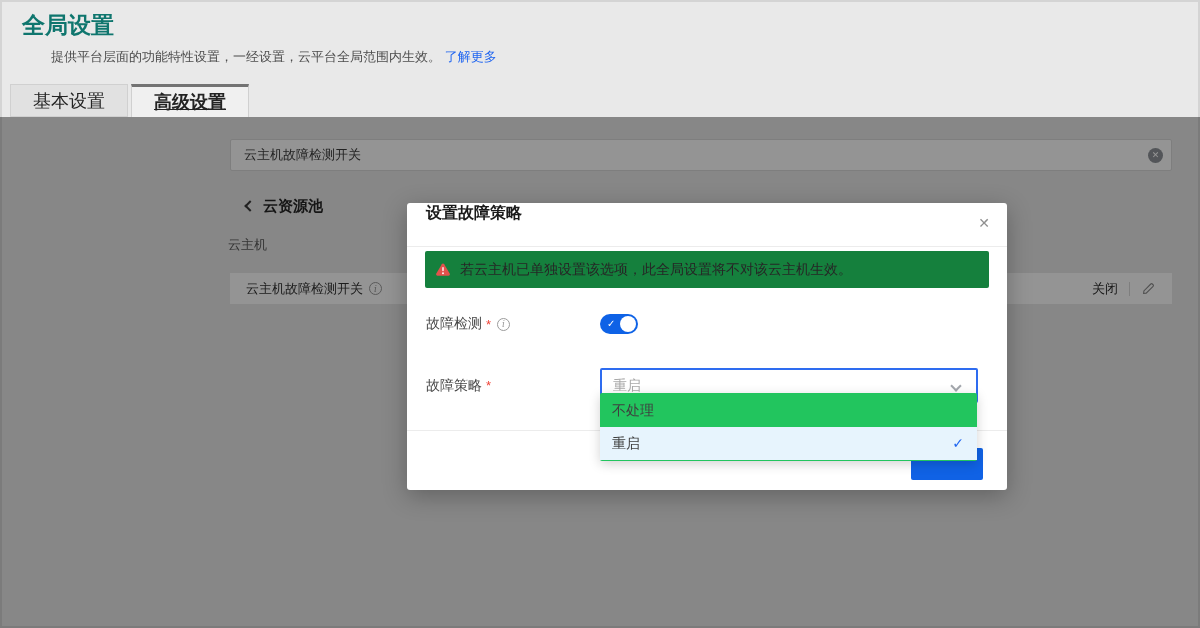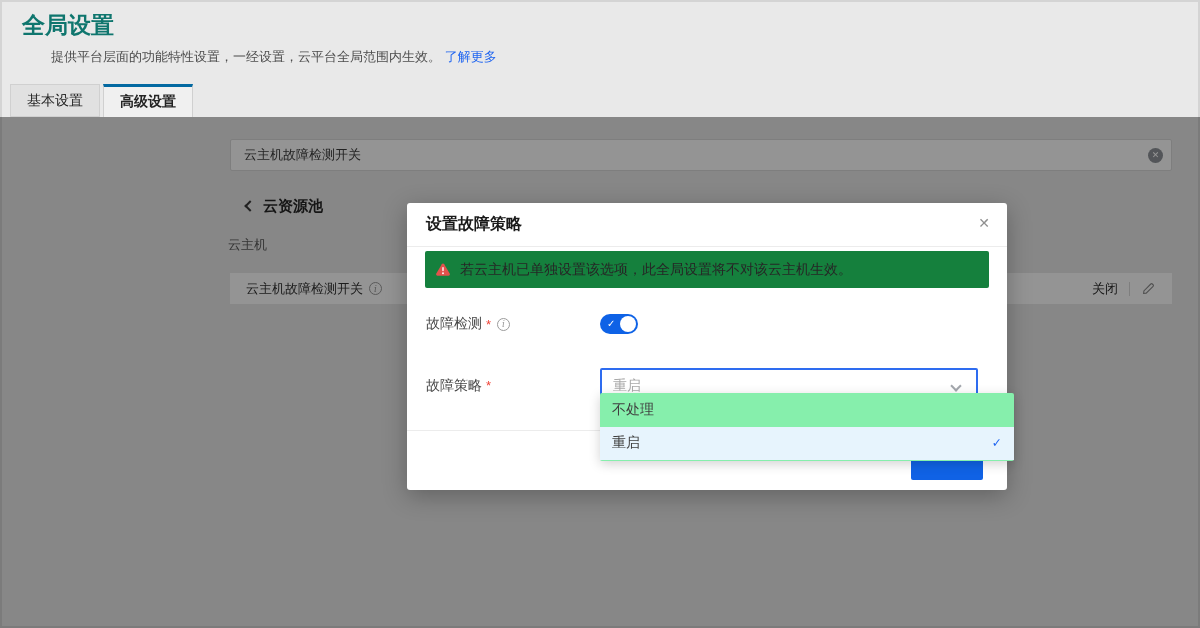--- a/index.html
+++ b/index.html
@@ -6,24 +6,24 @@
   html,body { width:1200px; height:628px; }
   body { font-family:"Liberation Sans","DejaVu Sans",sans-serif; }
   .viewport { position:relative; width:1200px; height:628px; background:#e9e9e9;
               box-shadow: inset 0 0 0 2px #d4d4d4; overflow:hidden; }
 
   
   .page-title { position:absolute; left:22px; top:10px; font-size:23px; font-weight:600; color:#0f766e; }
   .page-sub { position:absolute; left:22px; top:48px; font-size:13px; color:#4d4d4d;margin-left:29px; }
   .page-sub .link { color:#2166f0; cursor:pointer; }
   .tabs { position:absolute; left:10px; top:84px; height:33px; display:flex; }
-  .tab { height:33px; padding:0 16px; display:flex; align-items:center; justify-content:center;
-         font-size:14px; color:#242424; background:#e1e1e1; border:1px solid #d0d0d0; cursor:pointer; }
+  .tab { height:33px; padding:0 22px; display:flex; align-items:center; justify-content:center;
+         font-size:18px; color:#242424; background:#e1e1e1; border:1px solid #d0d0d0; cursor:pointer; }
   .tab + .tab { margin-left:3px; }
-  .tab.active { background:#f0f0f0; border-bottom:none; border-top:3px solid #0369a1; font-weight:700; }
+  .tab.active { background:#f0f0f0; border-bottom:none; border-top:3px solid #737373; font-weight:700;text-decoration:underline; }
 
   
   .content { position:absolute; left:0; top:117px; right:0; bottom:0; }
   .mask { position:absolute; inset:0; background:rgba(0,0,0,0.42); z-index:5; }
 
   .search-box { position:absolute; left:230px; top:22px; width:942px; height:32px;
                 background:#fff; border:1px solid #d9d9d9; border-radius:2px; }
   .search-box input { width:100%; height:100%; border:none; outline:none; background:transparent;
                       padding:0 30px 0 13px; font-size:13px; color:#3c3c3c;
                       font-family:"Liberation Sans","DejaVu Sans",sans-serif; }
@@ -44,21 +44,21 @@
                border:1px solid #9b9b9b; border-radius:50%; color:#9b9b9b; font-size:9px;
                font-family:"DejaVu Serif",serif; font-style:italic; margin-left:6px; flex:0 0 auto; }
   .setting-row .spacer { flex:1; }
   .setting-row .val { font-size:13px; color:#2b2b2b; }
   .vdiv { width:1px; height:14px; background:#d9d9d9; margin:0 11px; }
   .edit-btn { display:inline-flex; cursor:pointer; }
 
   
   .modal { position:absolute; left:407px; top:203px; width:600px; height:287px; background:#fff;
            border-radius:3px; box-shadow:0 6px 24px rgba(0,0,0,.28); z-index:10; }
-  .m-header { height:44px; border-bottom:1px solid #ececec; display:flex; align-items:center; padding-left:19px; }
+  .m-header { height:44px; border-bottom:1px solid #ececec; display:flex; padding-left:19px; }
   .m-title { font-size:16px; font-weight:700; color:#1a1a1a; }
   .m-close { position:absolute; top:13px; right:17px; font-size:14px; color:#8f8f8f; cursor:pointer; line-height:1; }
 
   .banner { position:absolute; left:18px; right:18px; top:48px; height:37px; background:#15803d;
             border-radius:2px; display:flex; align-items:center; padding-left:10px; }
   .banner .w-icon { flex:0 0 auto; display:flex; }
   .banner .w-text { font-size:14px; color:#262626; margin-left:9px; }
 
   .field-row { position:absolute; left:19px; right:18px; display:flex; align-items:center; }
   .row-detect { top:108px; height:26px; }
@@ -75,22 +75,22 @@
             background:#fff; display:flex; align-items:center; padding-left:11px; cursor:pointer; }
   .select .sel-val { font-size:14px; color:#a9a9a9; }
   .chev-down { position:absolute; right:16px; top:12px; width:8px; height:8px;
                border-right:2px solid #a3a7ad; border-bottom:2px solid #a3a7ad; transform:rotate(45deg); }
 
   .m-footer-line { position:absolute; left:0; right:0; top:227px; border-top:1px solid #ececec; }
   .confirm-btn { position:absolute; top:245px; right:24px; width:72px; height:32px; background:#1062e5;
                  border:none; border-radius:2px; cursor:pointer; z-index:1; }
 
   
-  .dropdown { position:absolute; left:600px; top:393px; width:414px; background:#86efac; border-radius:2px;
-              box-shadow:0 3px 12px rgba(0,0,0,.18); z-index:12; padding:1px 0;font-family:Liberation Mono, monospace; }
+  .dropdown { position:absolute; left:600px; top:393px; width:377px; background:#22c55e; border-radius:2px;
+              box-shadow:0 3px 12px rgba(0,0,0,.18); z-index:12; padding:1px 0; }
   .option { position:relative; height:33px; line-height:33px; padding-left:12px; font-size:14px; color:#3f3f3f; cursor:pointer; }
   .option.selected { background:#e7f4fd; }
   .option .check { position:absolute; right:13px; top:0; color:#2166f0; font-weight:700; font-size:14px; }
 </style>
 </head>
 <body>
 
 <div class="viewport">
 
   <div class="page-title">全局设置</div>

